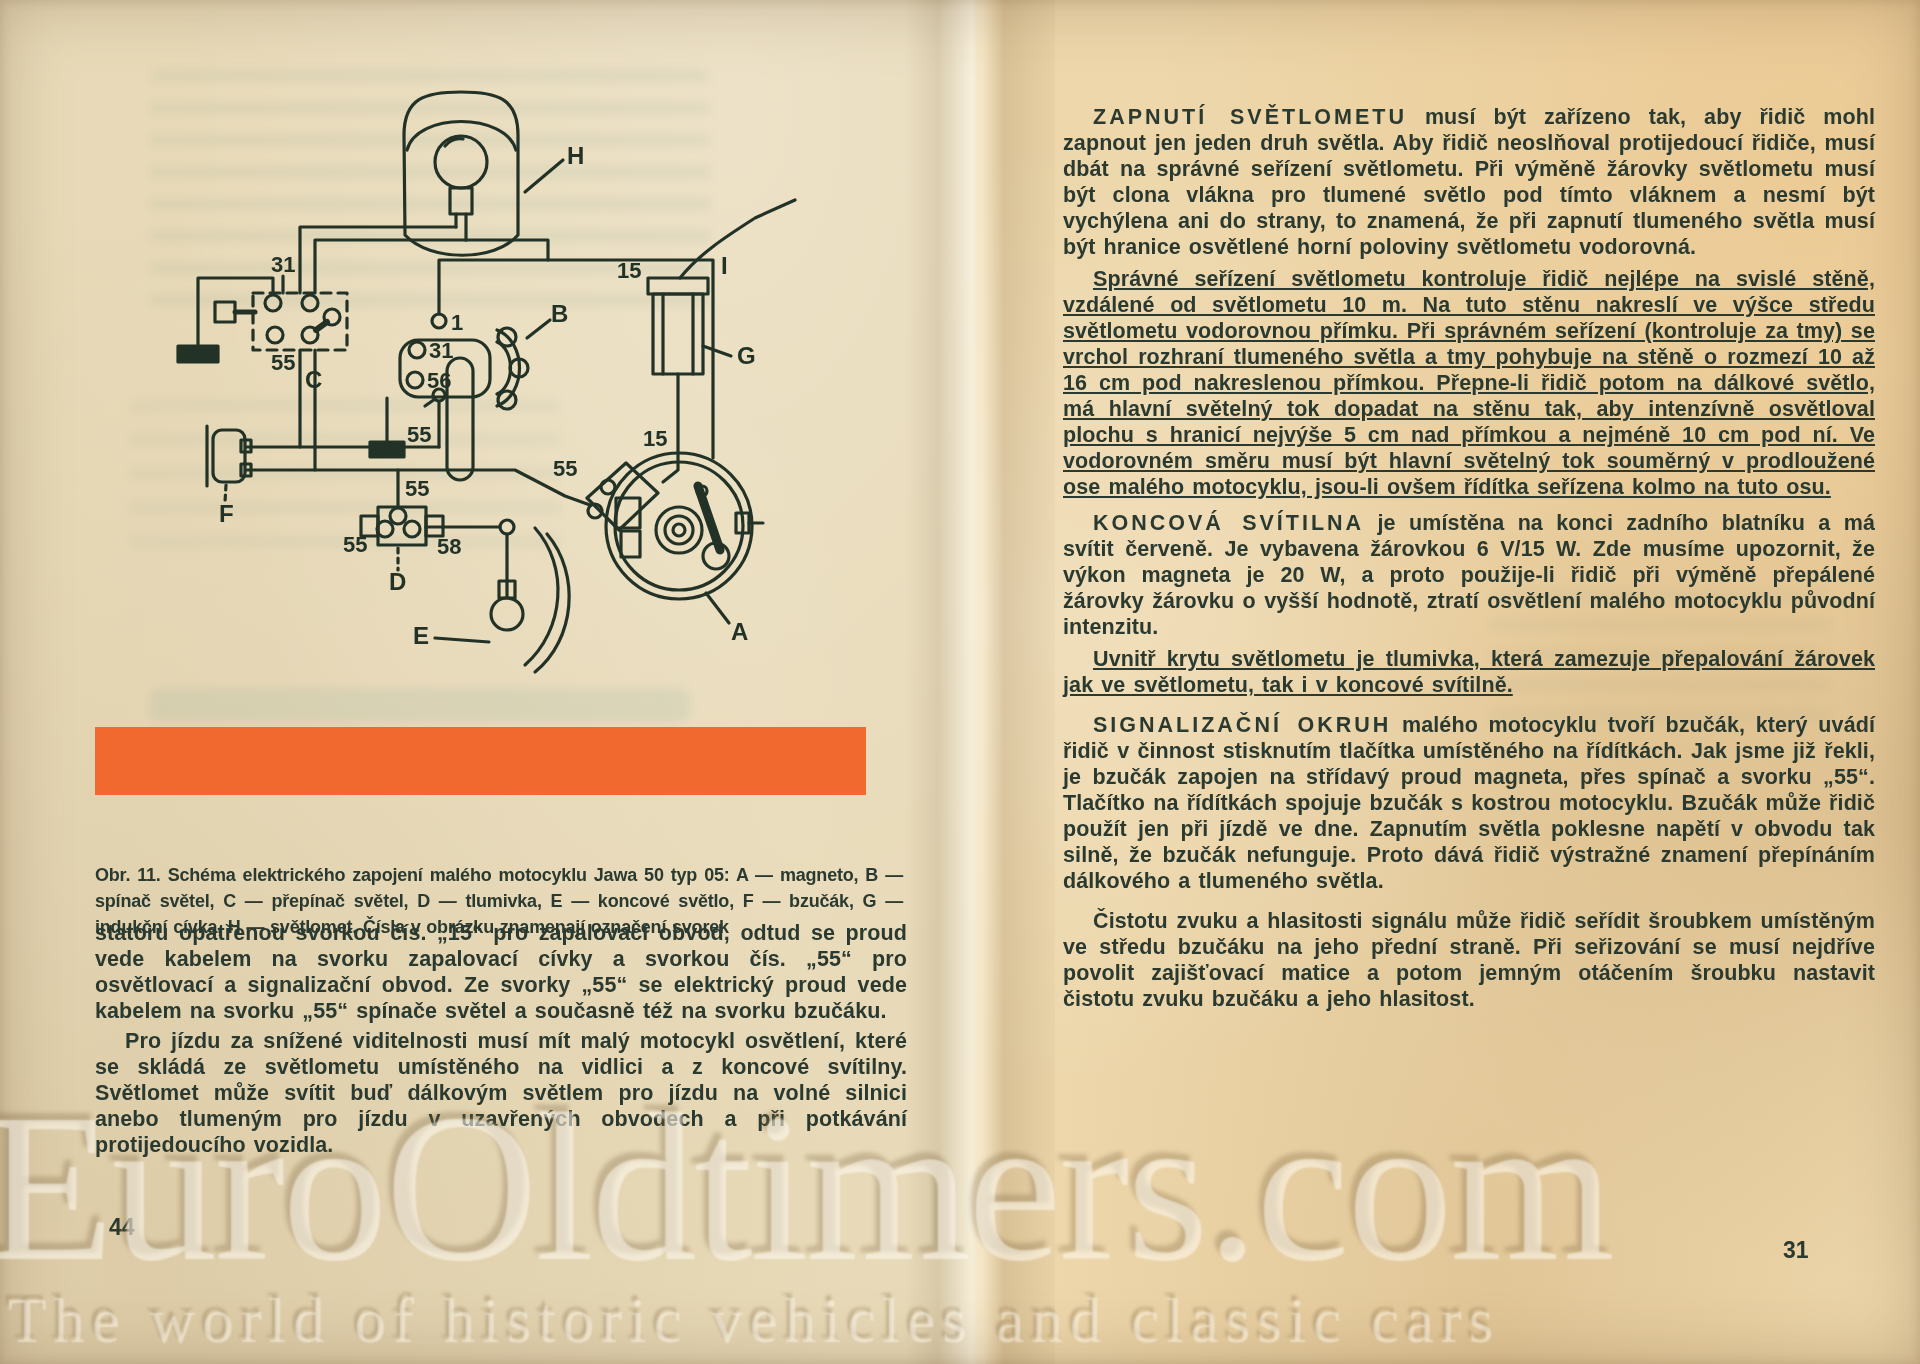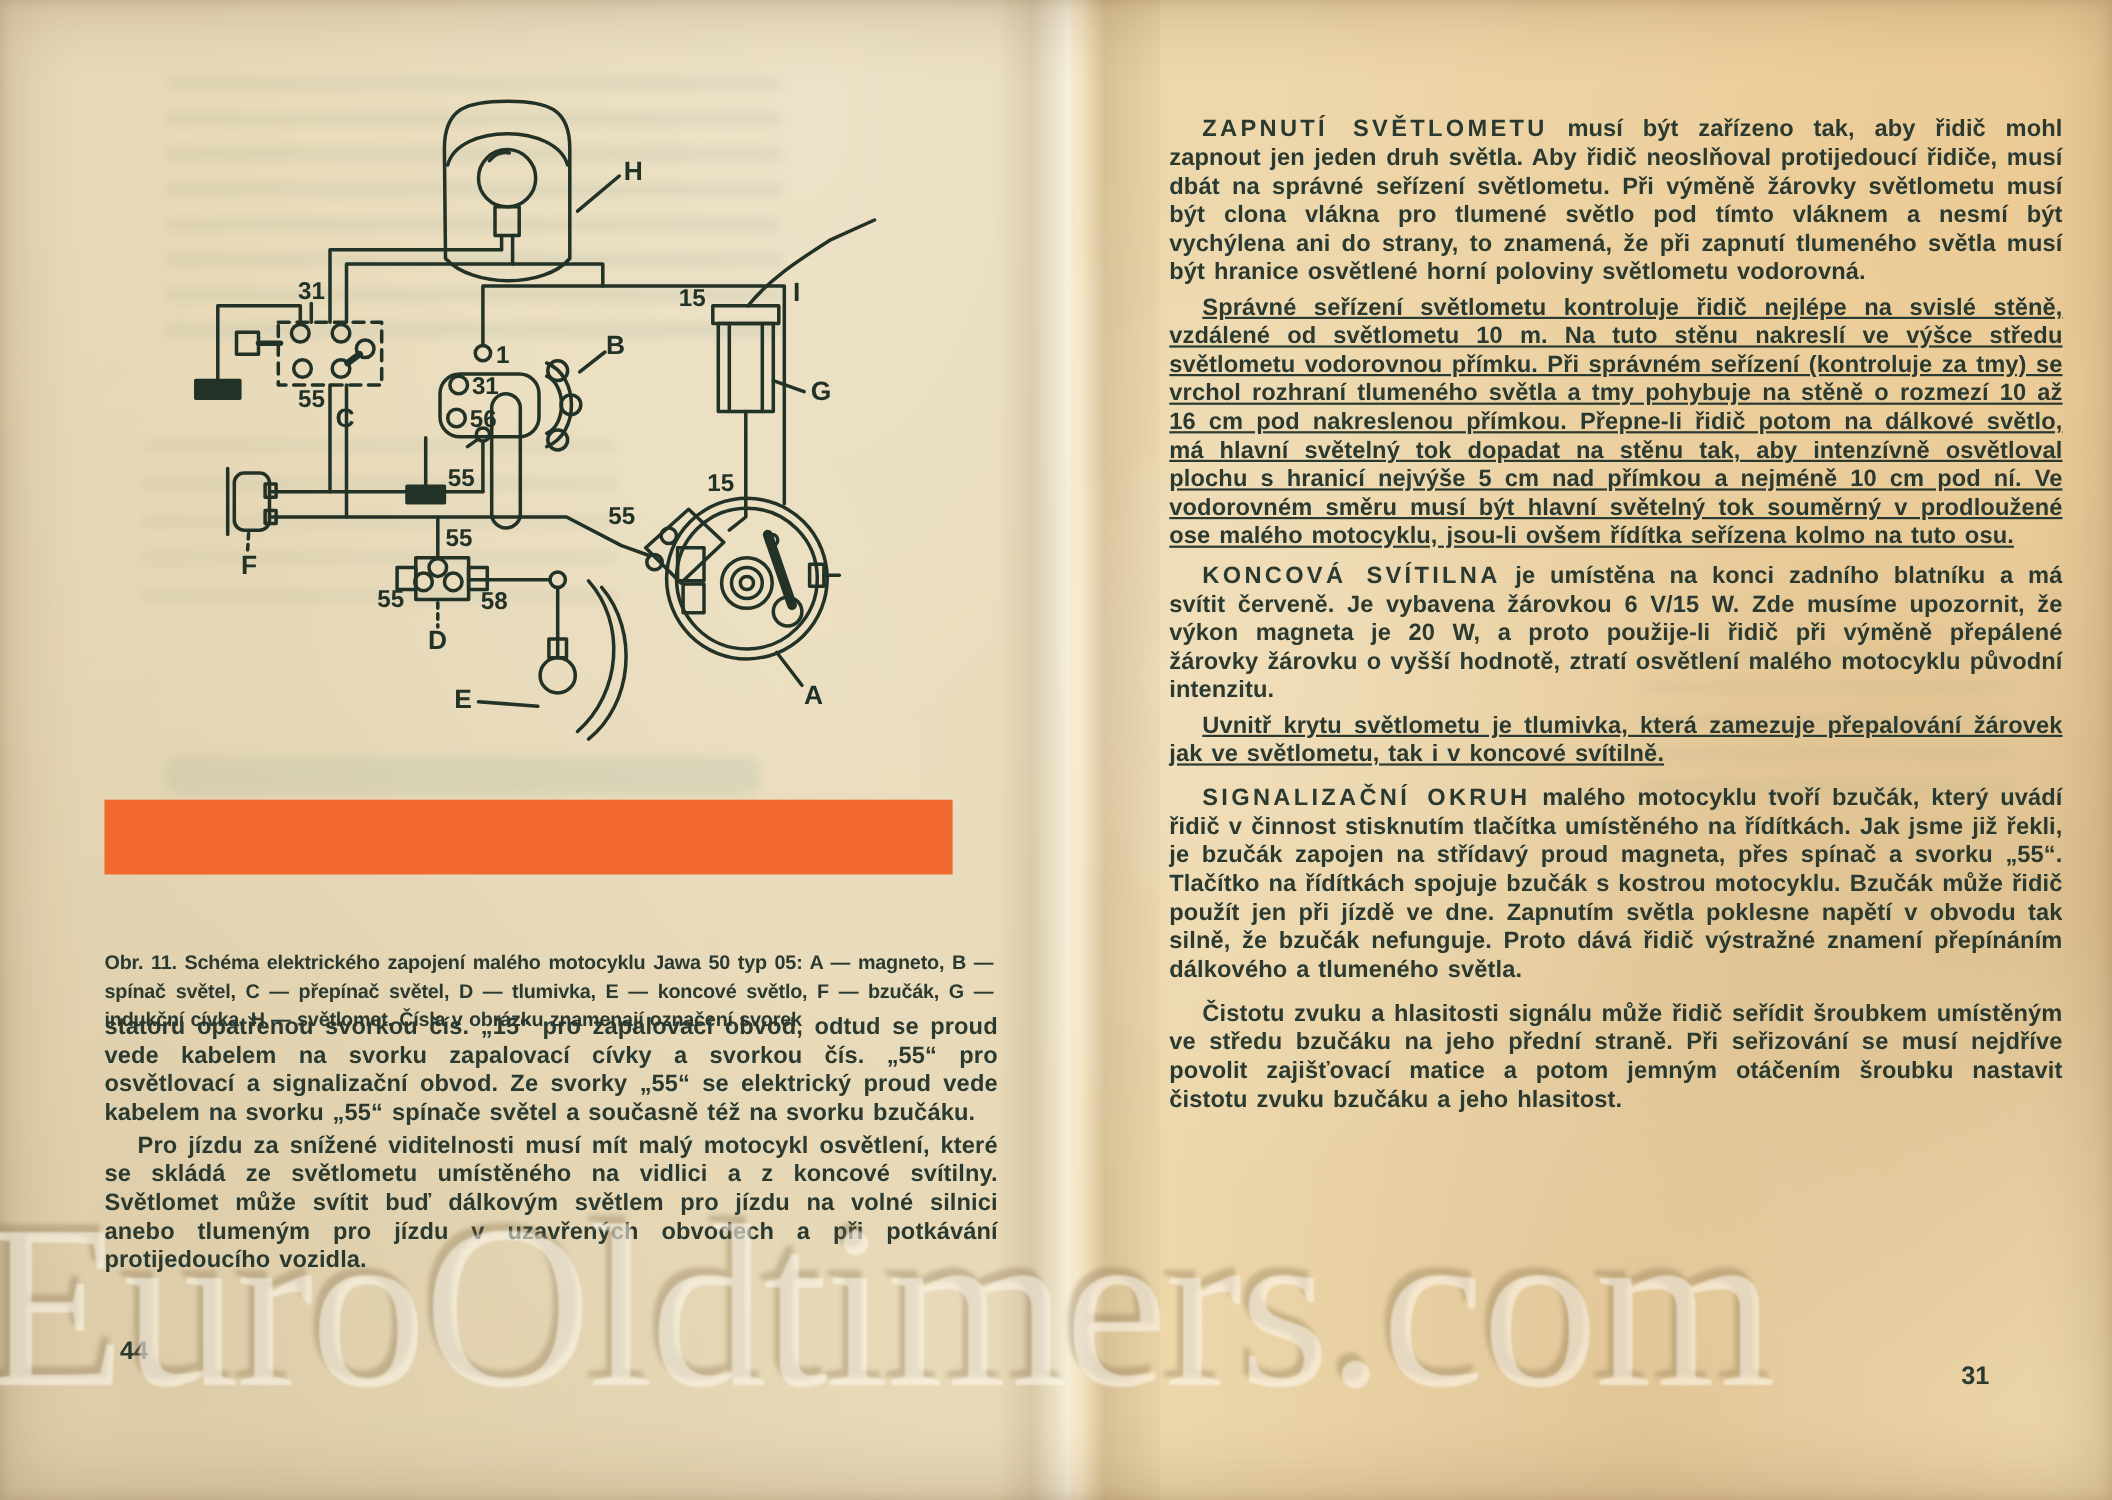--- a/index.html
+++ b/index.html
@@ -247,13 +247,14 @@
       </p>
     </div>
 
     <div class="page-num ink" style="left:808px;top:1213px;">31</div>
   </div>
 
   <div class="gutter"></div>
   <div class="vignette"></div>
 
   <div class="wm wm-big">EuroOldtimers.com</div>
+  <div class="wm wm-sub">The world of historic vehicles and classic cars</div>
 </div>
 
 </body></html>

